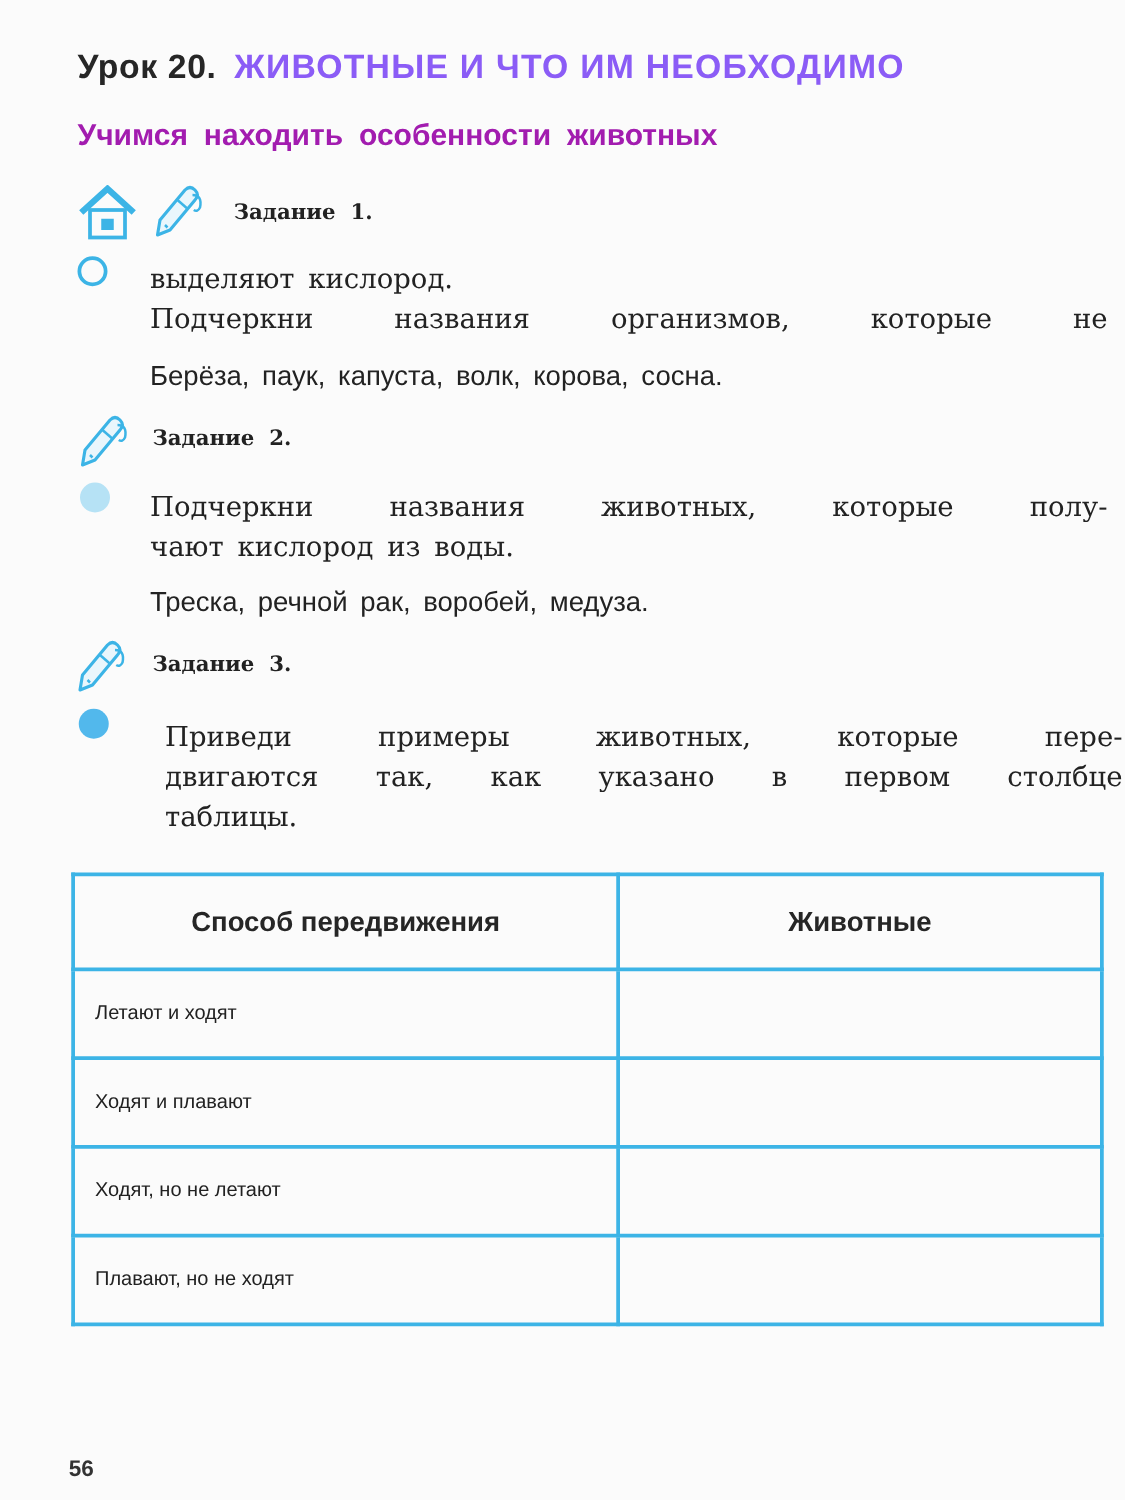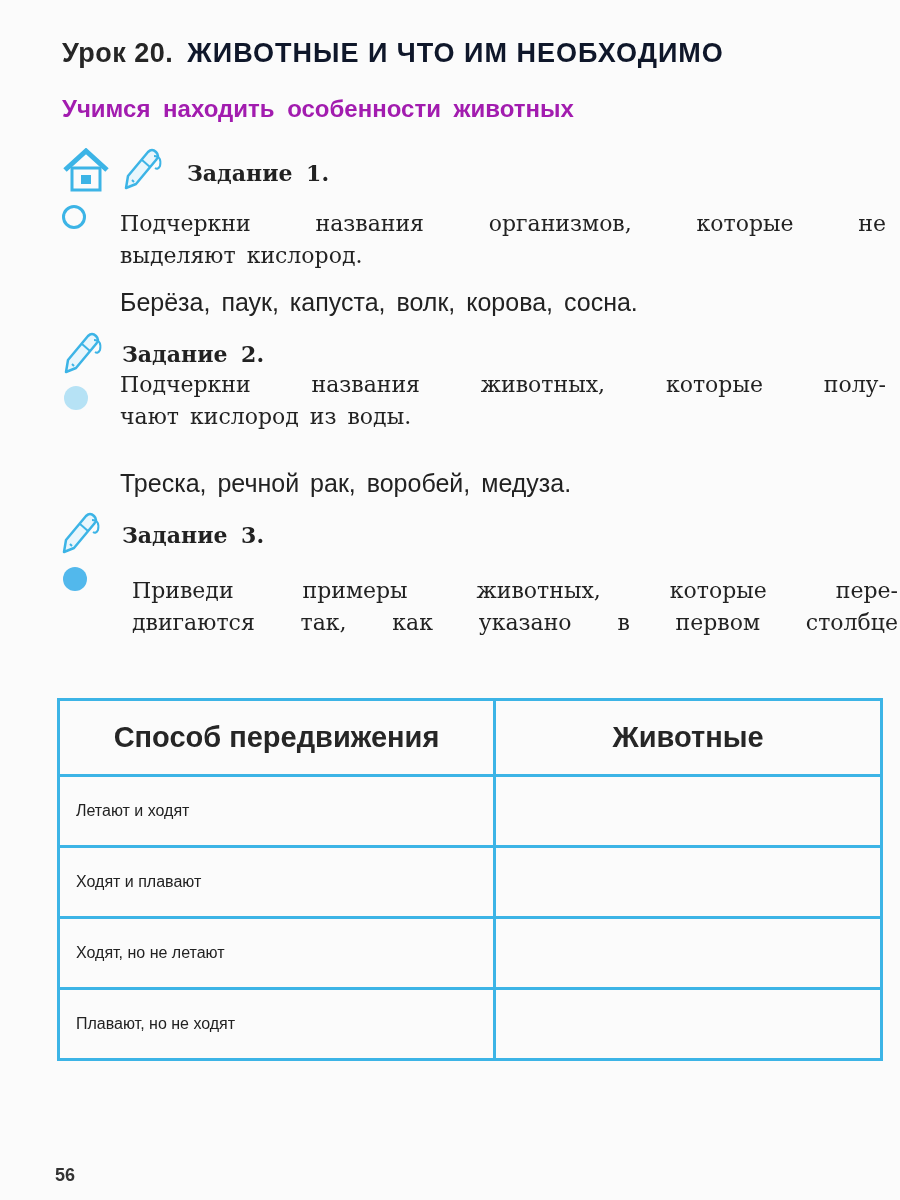--- a/index.html
+++ b/index.html
@@ -1,31 +1,31 @@
 <!DOCTYPE html>
 <html><head>
 <meta charset="utf-8">
 <style>
   html,body{margin:0;padding:0;}
   body{width:900px;height:1200px;background:#fbfbfb;position:relative;overflow:hidden;color:#1c1c1c;}
   .abs{position:absolute;}
   .title{left:62px;top:38px;font-family:"Liberation Sans",sans-serif;font-weight:bold;font-size:27px;letter-spacing:0.5px;white-space:nowrap;}
   .title .num{color:#262626;}
-  .title .topic{color:#0f172a;margin-left:6px;letter-spacing:1px;}
+  .title .topic{color:#8b5cf6;margin-left:6px;letter-spacing:1px;}
   .subtitle{left:62px;top:95px;font-family:"Liberation Sans",sans-serif;font-weight:bold;font-size:24px;color:#a21caf;word-spacing:6px;}
-  .task-head{font-family:"DejaVu Serif",serif;font-weight:bold;font-size:22px;color:#222;word-spacing:6px;}
+  .task-head{font-family:"DejaVu Serif",serif;font-weight:bold;font-size:17px;color:#222;word-spacing:6px;}
   .serif{font-family:"DejaVu Serif",serif;font-size:22px;color:#222;line-height:32px;text-align:justify;text-align-last:left;word-spacing:4px;}
-  .sans{font-family:"Liberation Sans",sans-serif;font-size:25px;color:#222;word-spacing:4px;}
+  .sans{font-family:"Liberation Sans",sans-serif;font-size:22px;color:#222;word-spacing:4px;}
   .circle{width:24px;height:24px;border-radius:50%;box-sizing:border-box;}
   .c-empty{border:3px solid #3cb4e6;background:transparent;}
   .c-light{background:#b6e2f5;}
   .c-full{background:#52b8ec;}
   table.tbl{position:absolute;left:57px;top:698px;width:826px;border-collapse:collapse;font-family:"Liberation Sans",sans-serif;}
   .tbl td,.tbl th{border:3px solid #3cb4e6;height:71px;padding:0 0 0 16px;box-sizing:border-box;}
-  .tbl th{font-weight:bold;font-size:29px;color:#262626;text-align:center;padding:0;height:76px;}
+  .tbl th{font-weight:bold;font-size:22px;color:#262626;text-align:center;padding:0;height:76px;}
   .tbl td{font-size:16px;color:#222;}
   .tbl .c1{width:436px;}
   .page-num{left:55px;top:1165px;font-family:"Liberation Sans",sans-serif;font-weight:bold;font-size:18px;color:#333;}
 </style>
 </head>
 <body>
 
 <div class="abs title">
   <span class="num">Урок 20.</span>
   <span class="topic">ЖИВОТНЫЕ И ЧТО ИМ НЕОБХОДИМО</span>
@@ -43,54 +43,55 @@
   <svg width="44" height="46" viewBox="0 0 44 46">
       <path d="M8 30 L28 6 Q32 2 36 6 Q40 10 36 14 L16 38 L6 42 Z" fill="#e9f6fc" stroke="#3cb4e6" stroke-width="2.5" stroke-linejoin="round"></path>
       <line x1="12" y1="34" x2="14" y2="36" stroke="#3cb4e6" stroke-width="2"></line>
       <line x1="22" y1="14" x2="30" y2="21" stroke="#3cb4e6" stroke-width="2"></line>
       <path d="M34 10 Q42 10 40 20 Q38 24 35 22" fill="none" stroke="#3cb4e6" stroke-width="2"></path>
     </svg>
 </span>
 <div class="abs task-head" style="left:187px;top:160px;">Задание 1.</div>
 <div class="abs circle c-empty" style="left:62px;top:205px;"></div>
 <div class="abs serif" style="left:120px;top:208px;width:766px;">
+  <div>выделяют кислород.</div>
   <div style="text-align-last:justify;">Подчеркни названия организмов, которые не</div>
-  <div>выделяют кислород.</div>
 </div>
 <div class="abs sans" style="left:120px;top:288px;">Берёза, паук, капуста, волк, корова, сосна.</div>
 
 <span class="abs" style="left:60px;top:330px;">
   <svg width="44" height="46" viewBox="0 0 44 46">
       <path d="M8 30 L28 6 Q32 2 36 6 Q40 10 36 14 L16 38 L6 42 Z" fill="#e9f6fc" stroke="#3cb4e6" stroke-width="2.5" stroke-linejoin="round"></path>
       <line x1="12" y1="34" x2="14" y2="36" stroke="#3cb4e6" stroke-width="2"></line>
       <line x1="22" y1="14" x2="30" y2="21" stroke="#3cb4e6" stroke-width="2"></line>
       <path d="M34 10 Q42 10 40 20 Q38 24 35 22" fill="none" stroke="#3cb4e6" stroke-width="2"></path>
     </svg>
 </span>
 <div class="abs task-head" style="left:122px;top:341px;">Задание 2.</div>
 <div class="abs circle c-light" style="left:64px;top:386px;"></div>
-<div class="abs serif" style="left:120px;top:369px;width:766px;">
+<div class="abs serif" style="left:120px;top:391px;width:766px;">
   <div style="text-align-last:justify;">Подчеркни названия животных, которые полу-</div>
   <div>чают кислород из воды.</div>
 </div>
 <div class="abs sans" style="left:120px;top:469px;">Треска, речной рак, воробей, медуза.</div>
 
 <span class="abs" style="left:58px;top:510px;">
   <svg width="44" height="46" viewBox="0 0 44 46">
       <path d="M8 30 L28 6 Q32 2 36 6 Q40 10 36 14 L16 38 L6 42 Z" fill="#e9f6fc" stroke="#3cb4e6" stroke-width="2.5" stroke-linejoin="round"></path>
       <line x1="12" y1="34" x2="14" y2="36" stroke="#3cb4e6" stroke-width="2"></line>
       <line x1="22" y1="14" x2="30" y2="21" stroke="#3cb4e6" stroke-width="2"></line>
       <path d="M34 10 Q42 10 40 20 Q38 24 35 22" fill="none" stroke="#3cb4e6" stroke-width="2"></path>
     </svg>
 </span>
 <div class="abs task-head" style="left:122px;top:522px;">Задание 3.</div>
 <div class="abs circle c-full" style="left:63px;top:567px;"></div>
 <div class="abs serif" style="left:120px;top:575px;width:766px;margin-left:12px;">
   <div style="text-align-last:justify;">Приведи примеры животных, которые пере-</div>
   <div style="text-align-last:justify;">двигаются так, как указано в первом столбце</div>
+  <div>таблицы.</div>
 </div>
 
 <table class="tbl">
   <tbody>
       <tr>
     <th class="c1">Способ передвижения</th>
     <th>Животные</th>
   </tr>
   <tr>
     <td>Летают и ходят</td>

